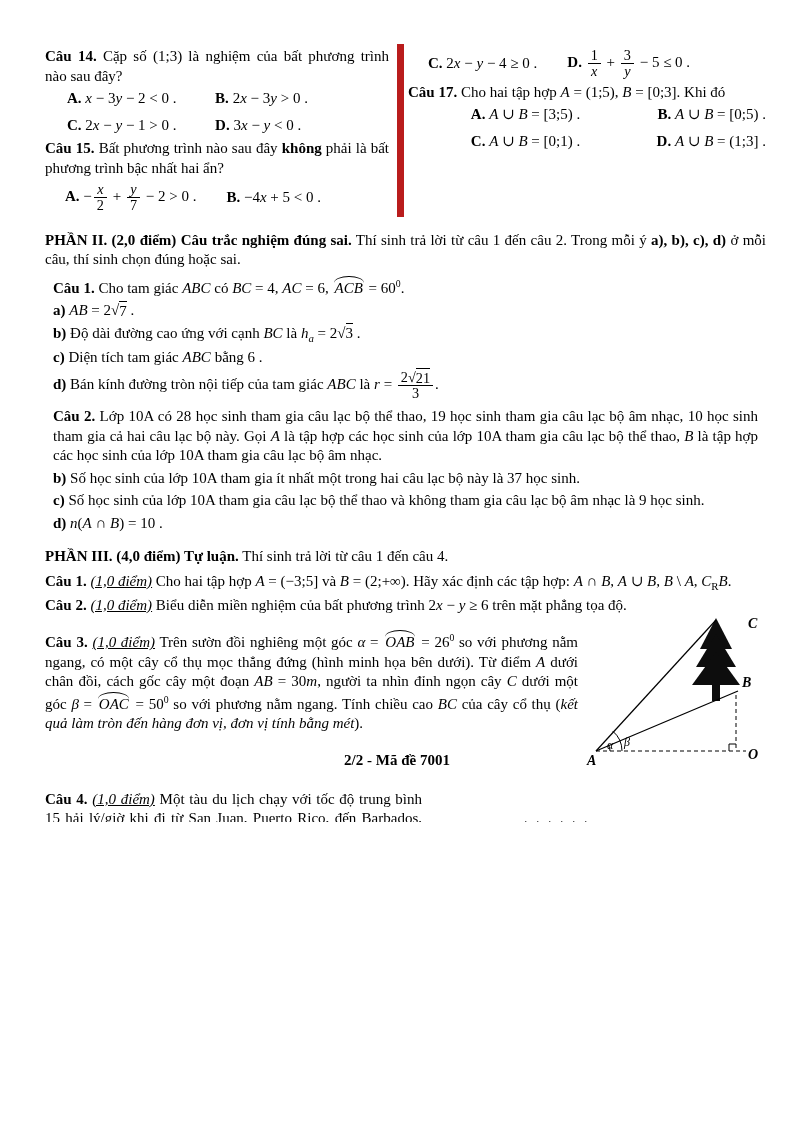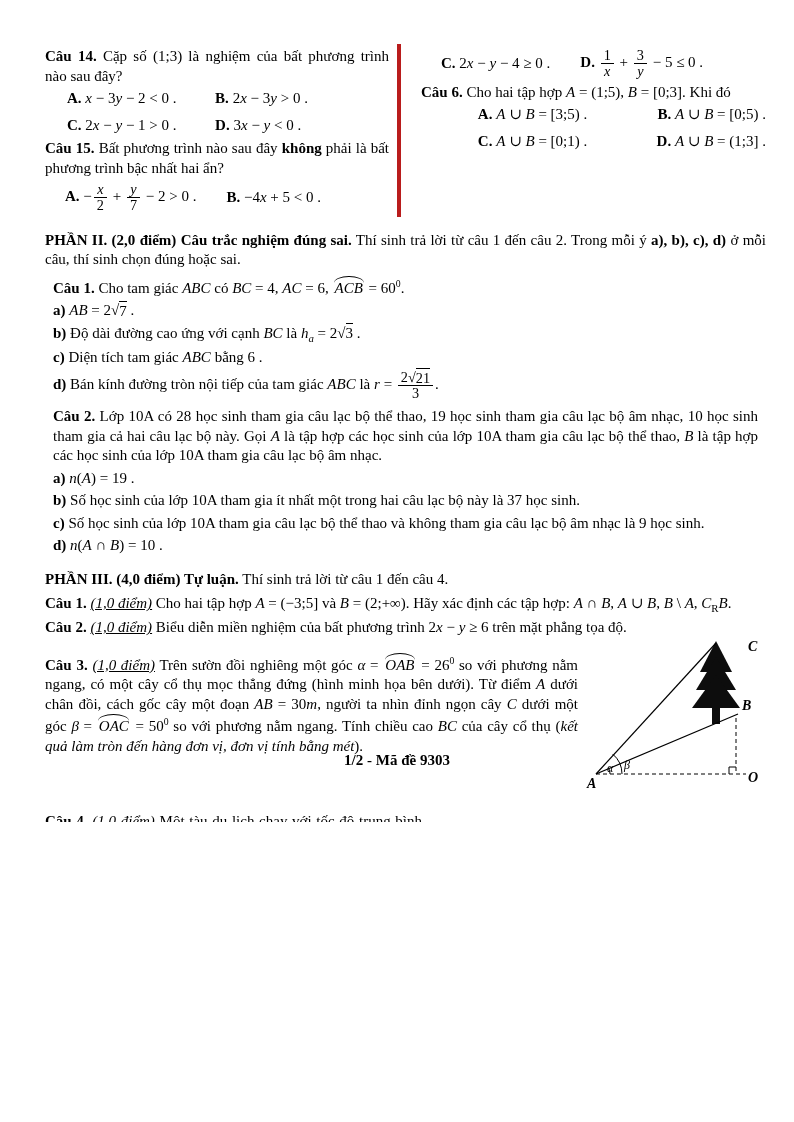--- a/index.html
+++ b/index.html
@@ -3,21 +3,21 @@
 <meta charset="utf-8">
 <style>
   *{box-sizing:border-box;}
   html,body{margin:0;padding:0;background:#fff;}
   body{width:794px;height:1122px;font-family:"Liberation Serif","DejaVu Serif",serif;font-size:15px;line-height:1.3;color:#000;}
   .page{position:relative;width:794px;height:822px;padding:44px 28px 0 45px;overflow:hidden;border-radius:6px;}
   p{margin:2px 0;}
   b{font-weight:bold;}
   .two-col{display:flex;margin-bottom:10px;}
   .col-left{flex:0 0 352px;width:352px;padding-right:8px;}
-  .col-right{flex:1;border-left:4px solid #b91c1c;padding-left:20px;}
+  .col-right{flex:1;border-left:7px solid #b91c1c;padding-left:4px;}
   .qtitle{margin:3px 0;}
   .optgrid{display:grid;grid-template-columns:46% 54%;padding-left:22px;row-gap:7px;margin:2px 0 4px;}
   .optrow{display:flex;gap:30px;padding-left:20px;margin:4px 0;align-items:center;}
   .opt{margin:0;}
   .shead{margin:14px 0 5px;text-align:justify;}
   .stmt{margin:3px 0;}
   .just{text-align:justify;}
   .qblock{margin:6px 8px;}
   .pts{font-style:italic;text-decoration:underline;}
   sup{font-size:0.65em;}
@@ -78,21 +78,21 @@
         <p class="opt"><b>C.</b> <span>2<i>x</i> − <i>y</i> − 4 ≥ 0 .</span></p>
         <p class="opt"><b>D.</b> <span><span class="frac">
                 <span class="num">1</span>
                 <span class="den"><i>x</i></span>
               </span> + <span class="frac">
                 <span class="num">3</span>
                 <span class="den"><i>y</i></span>
               </span> − 5 ≤ 0 .</span></p>
       </div>
       <div>
-        <p class="qtitle just"><b>Câu 6.</b> <span>Cho hai tập hợp <i>A</i> = (1;5), <i>B</i> = [0;3]. Khi đó</span></p>
+        <p class="qtitle just"><b>Câu 17.</b> <span>Cho hai tập hợp <i>A</i> = (1;5), <i>B</i> = [0;3]. Khi đó</span></p>
         <div class="optgrid" style="padding-left:14px;text-align:right;">
           <p class="opt"><b>A.</b> <span><i>A</i> ∪ <i>B</i> = [3;5) .</span></p>
           <p class="opt"><b>B.</b> <span><i>A</i> ∪ <i>B</i> = [0;5) .</span></p>
           <p class="opt"><b>C.</b> <span><i>A</i> ∪ <i>B</i> = [0;1) .</span></p>
           <p class="opt"><b>D.</b> <span><i>A</i> ∪ <i>B</i> = (1;3] .</span></p>
         </div>
       </div>
     </div>
   </section>
 
@@ -104,21 +104,20 @@
     <p class="stmt"><b>b)</b> <span>Độ dài đường cao ứng với cạnh <i>BC</i> là <i>h<sub>a</sub></i> = 2<span class="sqrt">√<span class="rd">3</span></span> .</span></p>
     <p class="stmt"><b>c)</b> <span>Diện tích tam giác <i>ABC</i> bằng 6 .</span></p>
     <p class="stmt"><b>d)</b> <span>Bán kính đường tròn nội tiếp của tam giác <i>ABC</i> là <i>r</i> = <span class="frac">
             <span class="num">2<span class="sqrt">√<span class="rd">21</span></span></span>
             <span class="den">3</span>
           </span>.</span></p>
   </div>
 
   <div class="qblock">
     <p class="qtitle just"><b>Câu 2.</b> <span>Lớp 10A có 28 học sinh tham gia câu lạc bộ thể thao, 19 học sinh tham gia câu lạc bộ âm nhạc, 10 học sinh tham gia cả hai câu lạc bộ này. Gọi <i>A</i> là tập hợp các học sinh của lớp 10A tham gia câu lạc bộ thể thao, <i>B</i> là tập hợp các học sinh của lớp 10A tham gia câu lạc bộ âm nhạc.</span></p>
-    <p class="stmt"><b>a)</b> <span><i>n</i>(<i>A</i>) = 19 .</span></p>
     <p class="stmt"><b>b)</b> <span>Số học sinh của lớp 10A tham gia ít nhất một trong hai câu lạc bộ này là 37 học sinh.</span></p>
     <p class="stmt"><b>c)</b> <span>Số học sinh của lớp 10A tham gia câu lạc bộ thể thao và không tham gia câu lạc bộ âm nhạc là 9 học sinh.</span></p>
     <p class="stmt"><b>d)</b> <span><i>n</i>(<i>A</i> ∩ <i>B</i>) = 10 .</span></p>
   </div>
 
   <p class="shead"><b>PHẦN III. (4,0 điểm) Tự luận.</b> <span>Thí sinh trả lời từ câu 1 đến câu 4.</span></p>
 
   <p class="qtitle just"><b>Câu 1.</b> <i class="pts">(1,0 điểm)</i> <span>Cho hai tập hợp <i>A</i> = (−3;5] và <i>B</i> = (2;+∞). Hãy xác định các tập hợp: <i>A</i> ∩ <i>B</i>, <i>A</i> ∪ <i>B</i>, <i>B</i> \ <i>A</i>, <i>C</i><sub>R</sub><i>B</i>.</span></p>
 
   <p class="qtitle just"><b>Câu 2.</b> <i class="pts">(1,0 điểm)</i> <span>Biểu diễn miền nghiệm của bất phương trình 2<i>x</i> − <i>y</i> ≥ 6 trên mặt phẳng tọa độ.</span></p>
@@ -185,15 +184,15 @@
         <text x="322" y="92" text-anchor="middle" class="svgname" style="font-size:16px;">B</text>
         <text x="203" y="112" text-anchor="middle" class="svgname" style="font-size:15px;">T</text>
         <text x="146" y="54" class="svgnum" style="font-size:14px;">600</text>
         <text x="78" y="86" class="svgnum">20°</text>
       </svg>
     </div>
   </div>
 
   <p class="het">------ HẾT ------</p>
 
-  <p class="pagenum">1/2 - Mã đề 9303</p>
+  <p class="pagenum">2/2 - Mã đề 7001</p>
 
 </div>
 
 </body></html>

